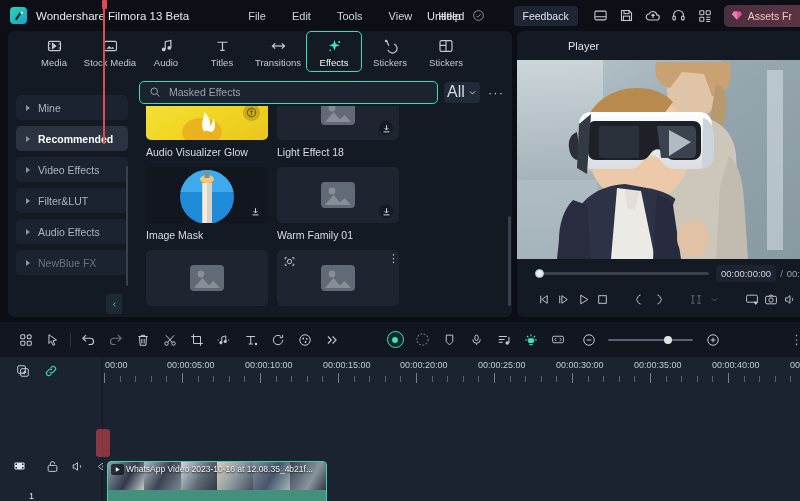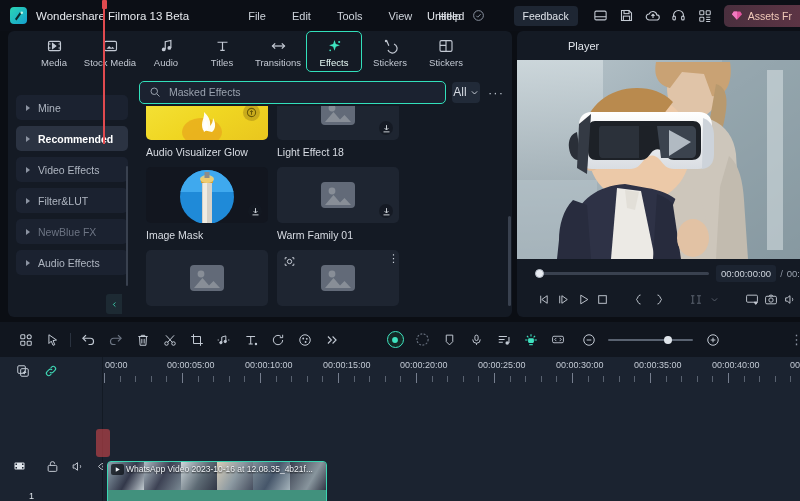--- a/index.html
+++ b/index.html
@@ -82,22 +82,22 @@
   }
   .catscroll { position:absolute; left:118px; top:90px; width:2px; height:120px; background:#39414f; border-radius:1px;}
 
   
   .searchrow { position:absolute; left:131px; top:4px; width:367px; height:24px; display:flex; align-items:center; gap:6px;}
   .searchbox {
     flex:1; height:23px; background:#1b2230; border:1.4px solid #32e0bb; border-radius:5px;
     display:flex; align-items:center; padding-left:9px; gap:8px; color:#9aa2ae; font-size:10.5px;text-align:right;
   }
   .filter-all {
-    width:28px;height:21px;background:#212a38;border-radius:4px;display:flex;align-items:center;
-    justify-content:center;gap:3px;font-size:12px;color:#d5dae2;
+    width:36px;height:21px;background:#212a38;border-radius:4px;display:flex;align-items:center;
+    justify-content:center;gap:3px;font-size:16px;color:#d5dae2;
   }
   .dots3 { width:20px;height:21px;display:flex;align-items:center;justify-content:center;color:#b9c0ca;letter-spacing:1px;font-size:13px;}
 
   
   .gridwrap { position:absolute; left:138px; top:30px; width:368px; height:210px; overflow:hidden;}
   .grid { display:flex; flex-wrap:wrap; gap:9px; width:355px; position:relative; top:-22px;}
   .card { width:122px; }
   .thumb {
     width:122px; height:56px; border-radius:5px; background:#1e2531; position:relative; overflow:hidden;
     display:flex; align-items:center; justify-content:center;
@@ -348,27 +348,27 @@
         <span>Recommended</span>
       </div>
       <div class="cat">
         <span class="arrow"></span>
         <span>Video Effects</span>
       </div>
       <div class="cat">
         <span class="arrow"></span>
         <span>Filter&amp;LUT</span>
       </div>
+      <div class="cat">
+        <span class="arrow"></span>
+        <span>Audio Effects</span>
+      </div>
       <div class="cat dim">
         <span class="arrow"></span>
         <span>NewBlue FX</span>
-      </div>
-      <div class="cat">
-        <span class="arrow"></span>
-        <span>Audio Effects</span>
       </div>
     </div>
     <div class="catscroll"></div>
 
     <div class="searchrow">
       <div class="searchbox">
         <span>
           <svg width="12" height="12" viewBox="0 0 24 24" fill="none" stroke="#9aa2ae" stroke-width="2">
               <circle cx="10.5" cy="10.5" r="6.5"></circle>
               <path d="M15.5 15.5L21 21"></path>

